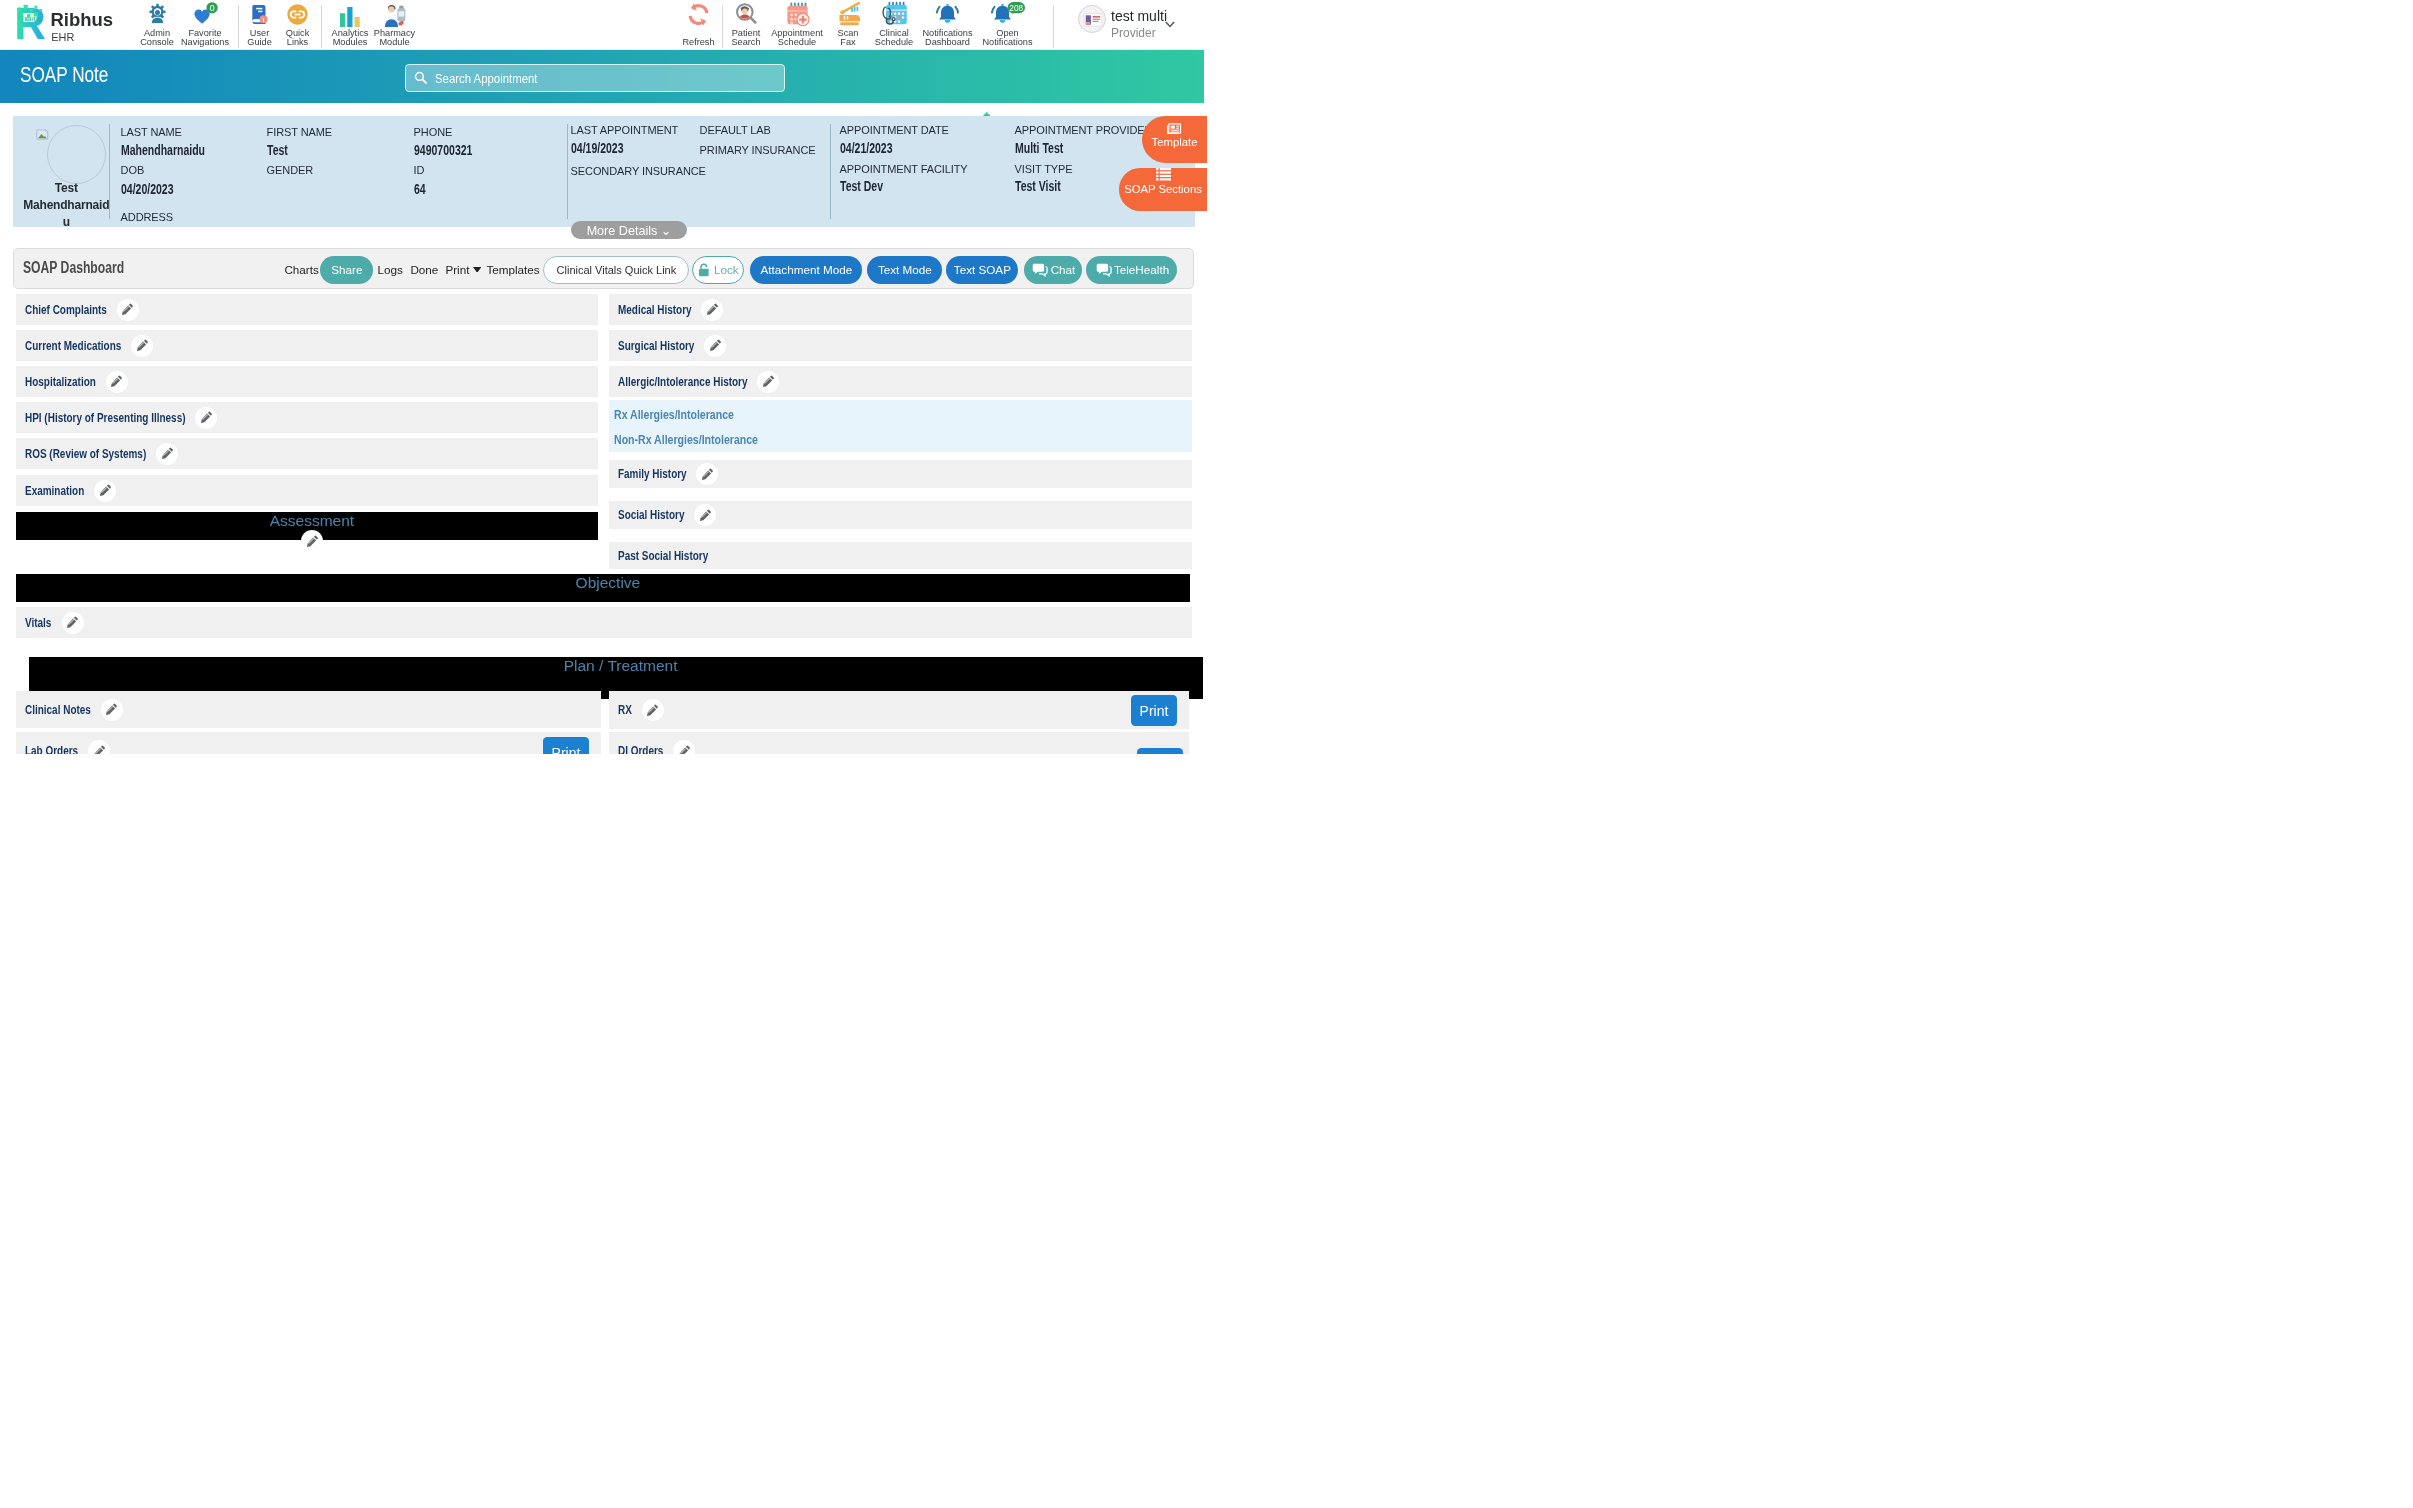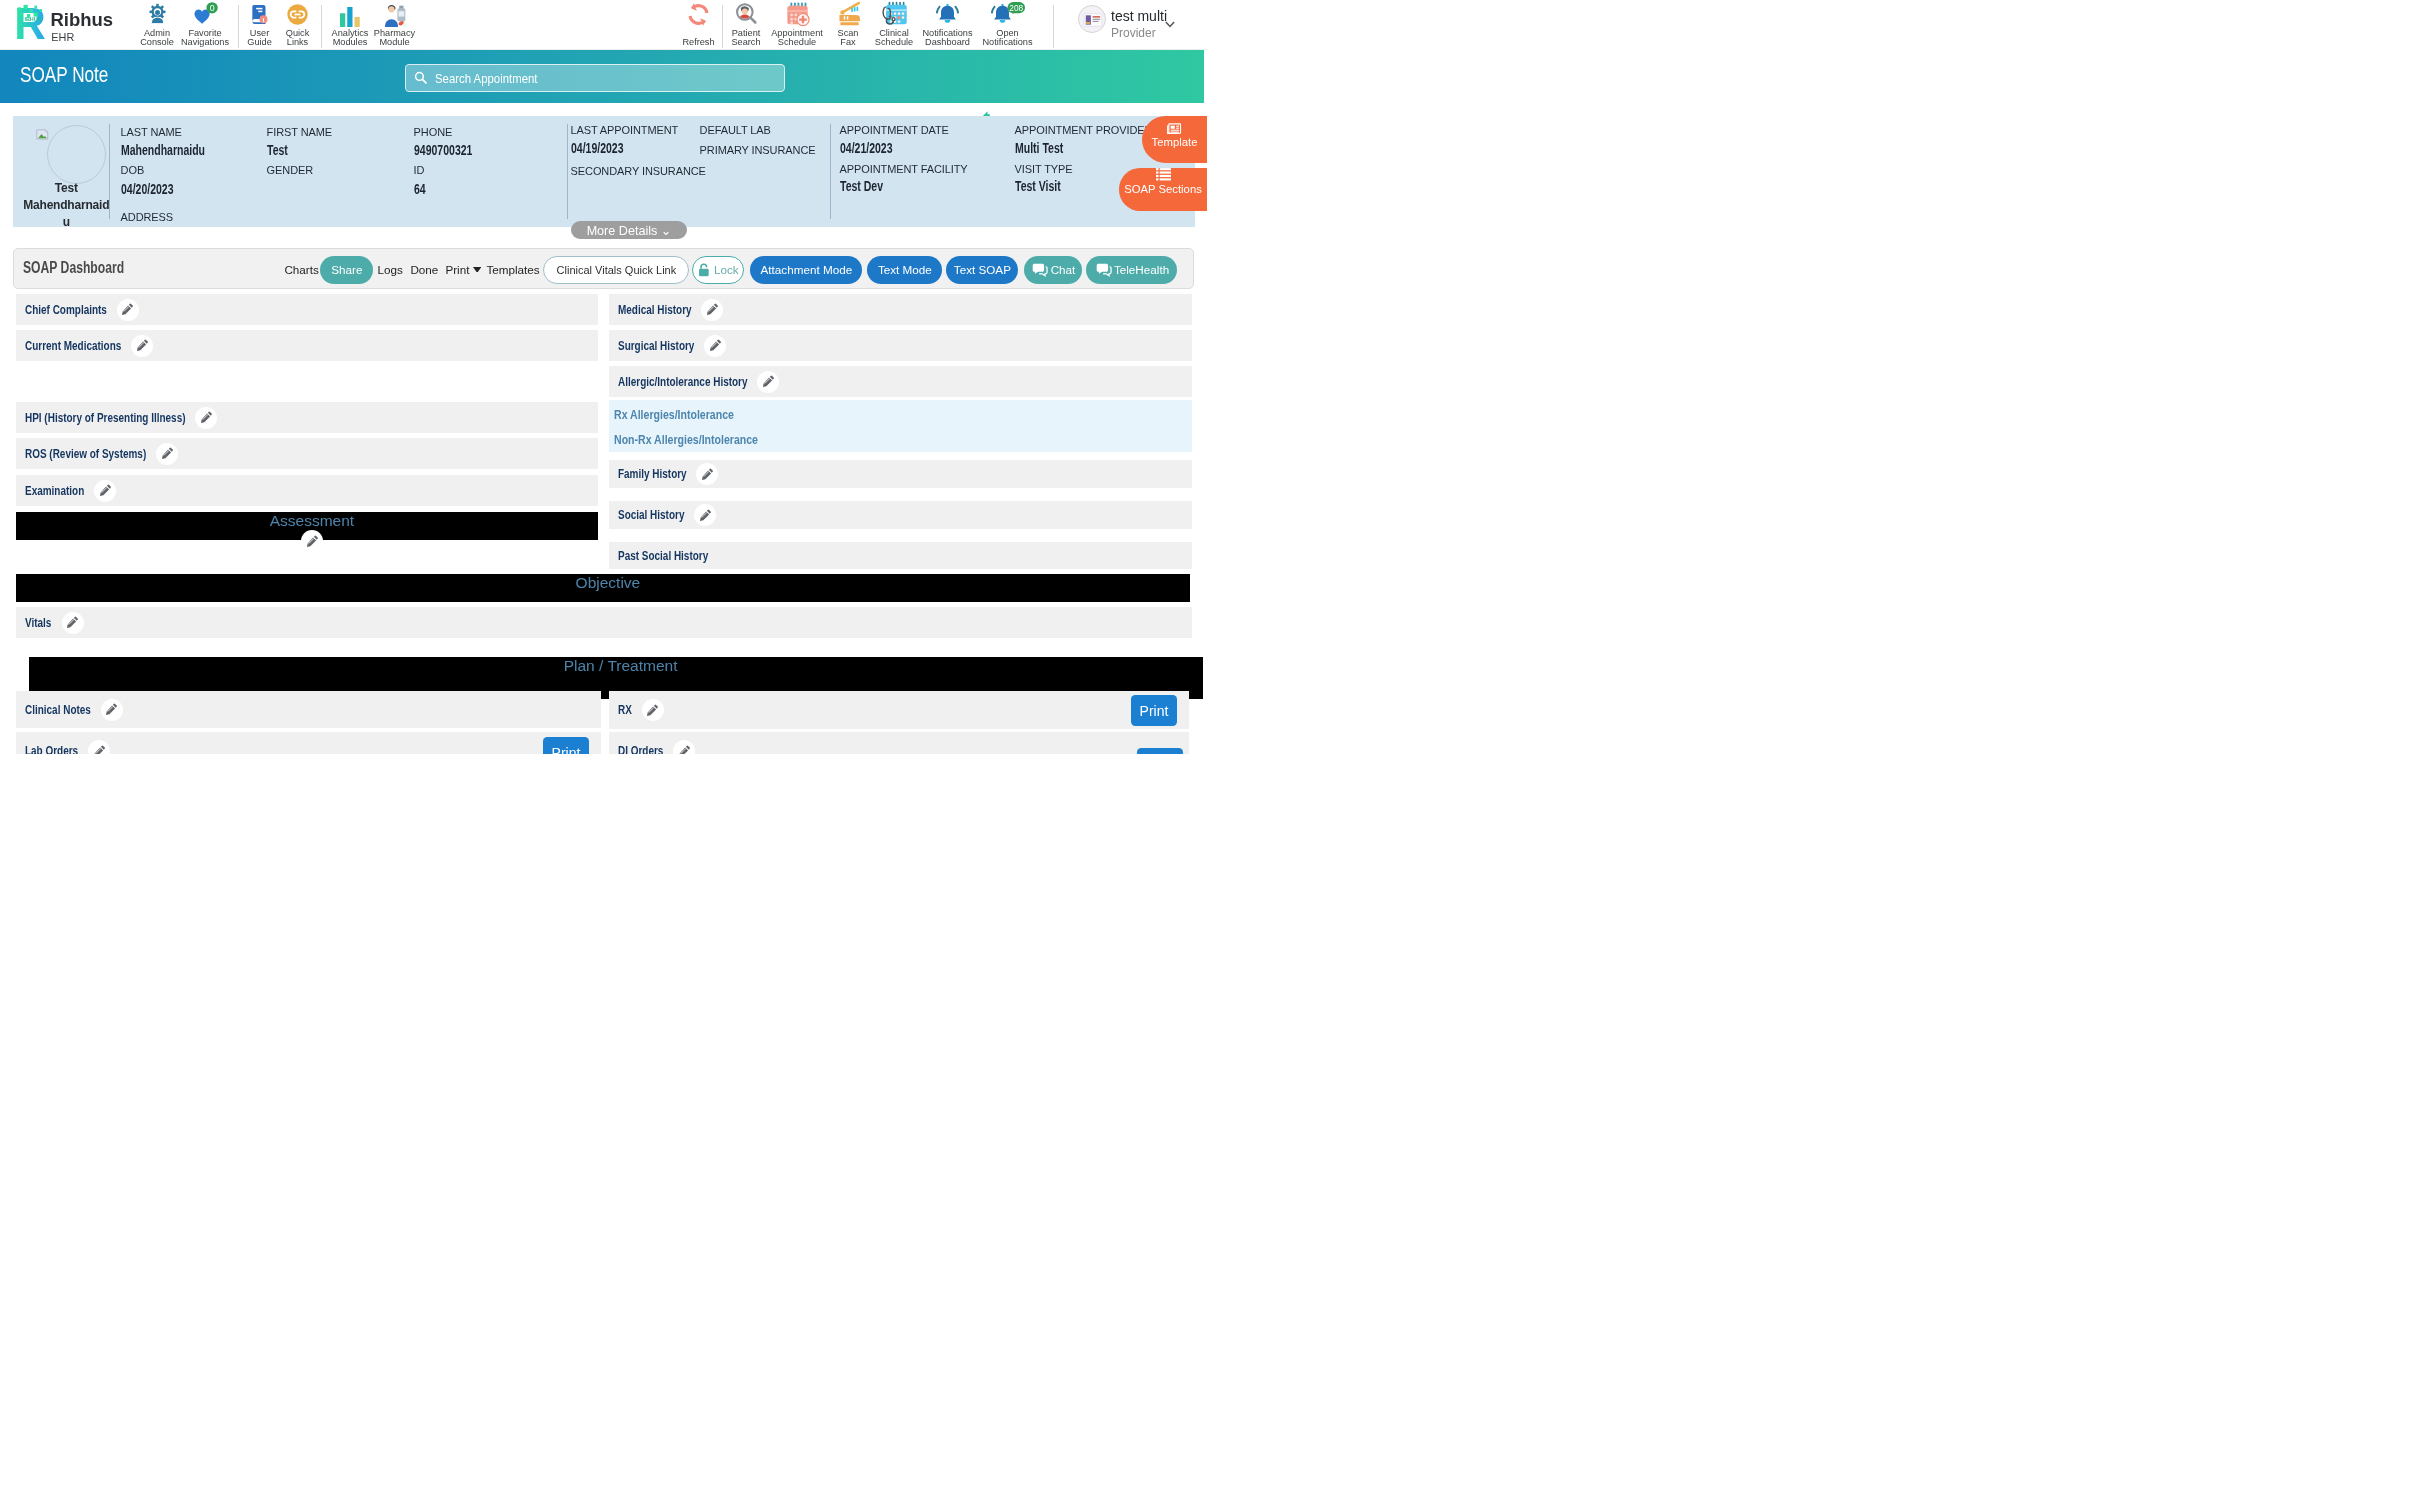--- a/index.html
+++ b/index.html
@@ -427,20 +427,29 @@
     </div>
   <div class="row" style="left:16.3px; top:330px; width:582px; height:31px">
       <span class="t" style="margin-right:-20px">Current Medications</span>
       <span class="pencil">
         <svg width="12.6" height="12.6" viewBox="0 0 16 16">
           <path fill="#5f6368" d="M11.1 1.2a1.3 1.3 0 0 1 1.8 0l1.9 1.9a1.3 1.3 0 0 1 0 1.8l-1.1 1.1-3.7-3.7zM9.1 3.2l3.7 3.7-7.3 7.3-4.3.9.9-4.3z"></path>
           <line x1="10.2" y1="4.2" x2="3.4" y2="11" stroke="#fff" stroke-width="1"></line>
         </svg>
       </span>
     </div>
+  <div class="row" style="left:16.3px; top:366px; width:582px; height:31px">
+      <span class="t" style="margin-right:-14.7px">Hospitalization</span>
+      <span class="pencil">
+        <svg width="12.6" height="12.6" viewBox="0 0 16 16">
+          <path fill="#5f6368" d="M11.1 1.2a1.3 1.3 0 0 1 1.8 0l1.9 1.9a1.3 1.3 0 0 1 0 1.8l-1.1 1.1-3.7-3.7zM9.1 3.2l3.7 3.7-7.3 7.3-4.3.9.9-4.3z"></path>
+          <line x1="10.2" y1="4.2" x2="3.4" y2="11" stroke="#fff" stroke-width="1"></line>
+        </svg>
+      </span>
+    </div>
   <div class="row" style="left:16.3px; top:402px;   width:582px; height:31px">
       <span class="t" style="margin-right:-33px">HPI (History of Presenting Illness)</span>
       <span class="pencil">
         <svg width="12.6" height="12.6" viewBox="0 0 16 16">
           <path fill="#5f6368" d="M11.1 1.2a1.3 1.3 0 0 1 1.8 0l1.9 1.9a1.3 1.3 0 0 1 0 1.8l-1.1 1.1-3.7-3.7zM9.1 3.2l3.7 3.7-7.3 7.3-4.3.9.9-4.3z"></path>
           <line x1="10.2" y1="4.2" x2="3.4" y2="11" stroke="#fff" stroke-width="1"></line>
         </svg>
       </span>
     </div>
   <div class="row" style="left:16.3px; top:438px;   width:582px; height:31px">

